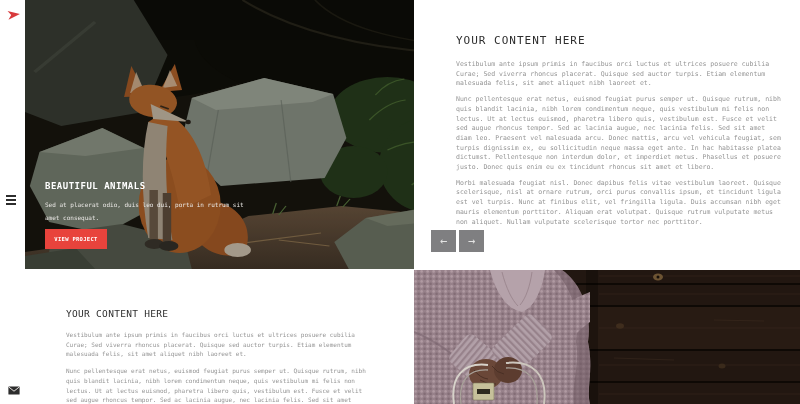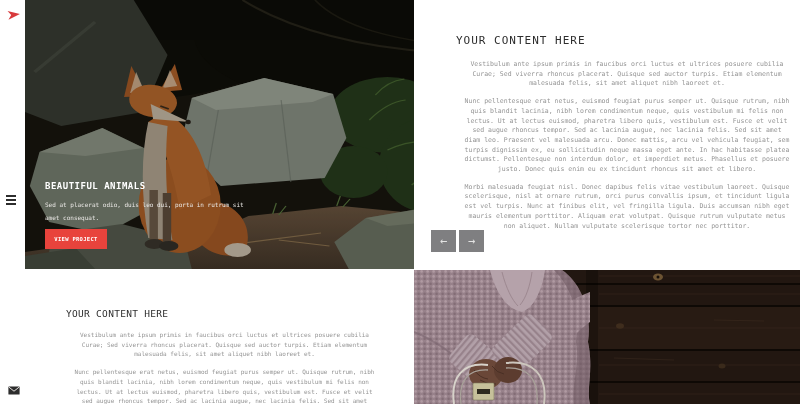--- a/index.html
+++ b/index.html
@@ -22,21 +22,21 @@
   .btn{margin-top:5px;display:flex;align-items:center;justify-content:center;width:62px;height:20px;
        background:#e8433c;color:#ffffff;border:none;font-family:inherit;font-size:5.5px;
        letter-spacing:0.3px;font-weight:bold;cursor:pointer;padding:0;}
   .carousel{position:absolute;right:11px;bottom:17px;display:flex;gap:3px;z-index:3;}
   .nav-btn{width:25px;height:22px;background:rgba(22,22,25,0.55);color:#e3e3e3;display:flex;
            align-items:center;justify-content:center;font-size:12px;cursor:pointer;}
 
   
   .content{box-sizing:border-box;position:absolute;background:#ffffff;}
   .content h2{margin:0;color:#2e2e2e;font-weight:normal;}
-  .content p{color:#959595;margin:8px;text-align:center;}
+  .content p{color:#959595;margin:0;}
   .content-tr{left:414px;top:0;width:386px;height:270px;padding:34px 18px 0 42px;}
   .content-tr h2{font-size:11px;line-height:13px;letter-spacing:1px;margin-bottom:13px;}
   .content-tr p{width:326px;font-size:6.5px;line-height:9.7px;margin-bottom:6px;}
   .content-bl{left:25px;top:269px;width:389px;height:135px;padding:39px 0 0 41px;overflow:hidden;}
   .content-bl h2{font-size:9.5px;line-height:12px;letter-spacing:0.3px;margin-bottom:10px;}
   .content-bl p{width:301px;font-size:6px;line-height:9.7px;margin-bottom:7px;}
 
   
   .photo-br{position:absolute;left:414px;top:270px;width:386px;height:134px;overflow:hidden;background:#221711;}
   .photo-br svg{display:block;width:100%;height:100%;}

